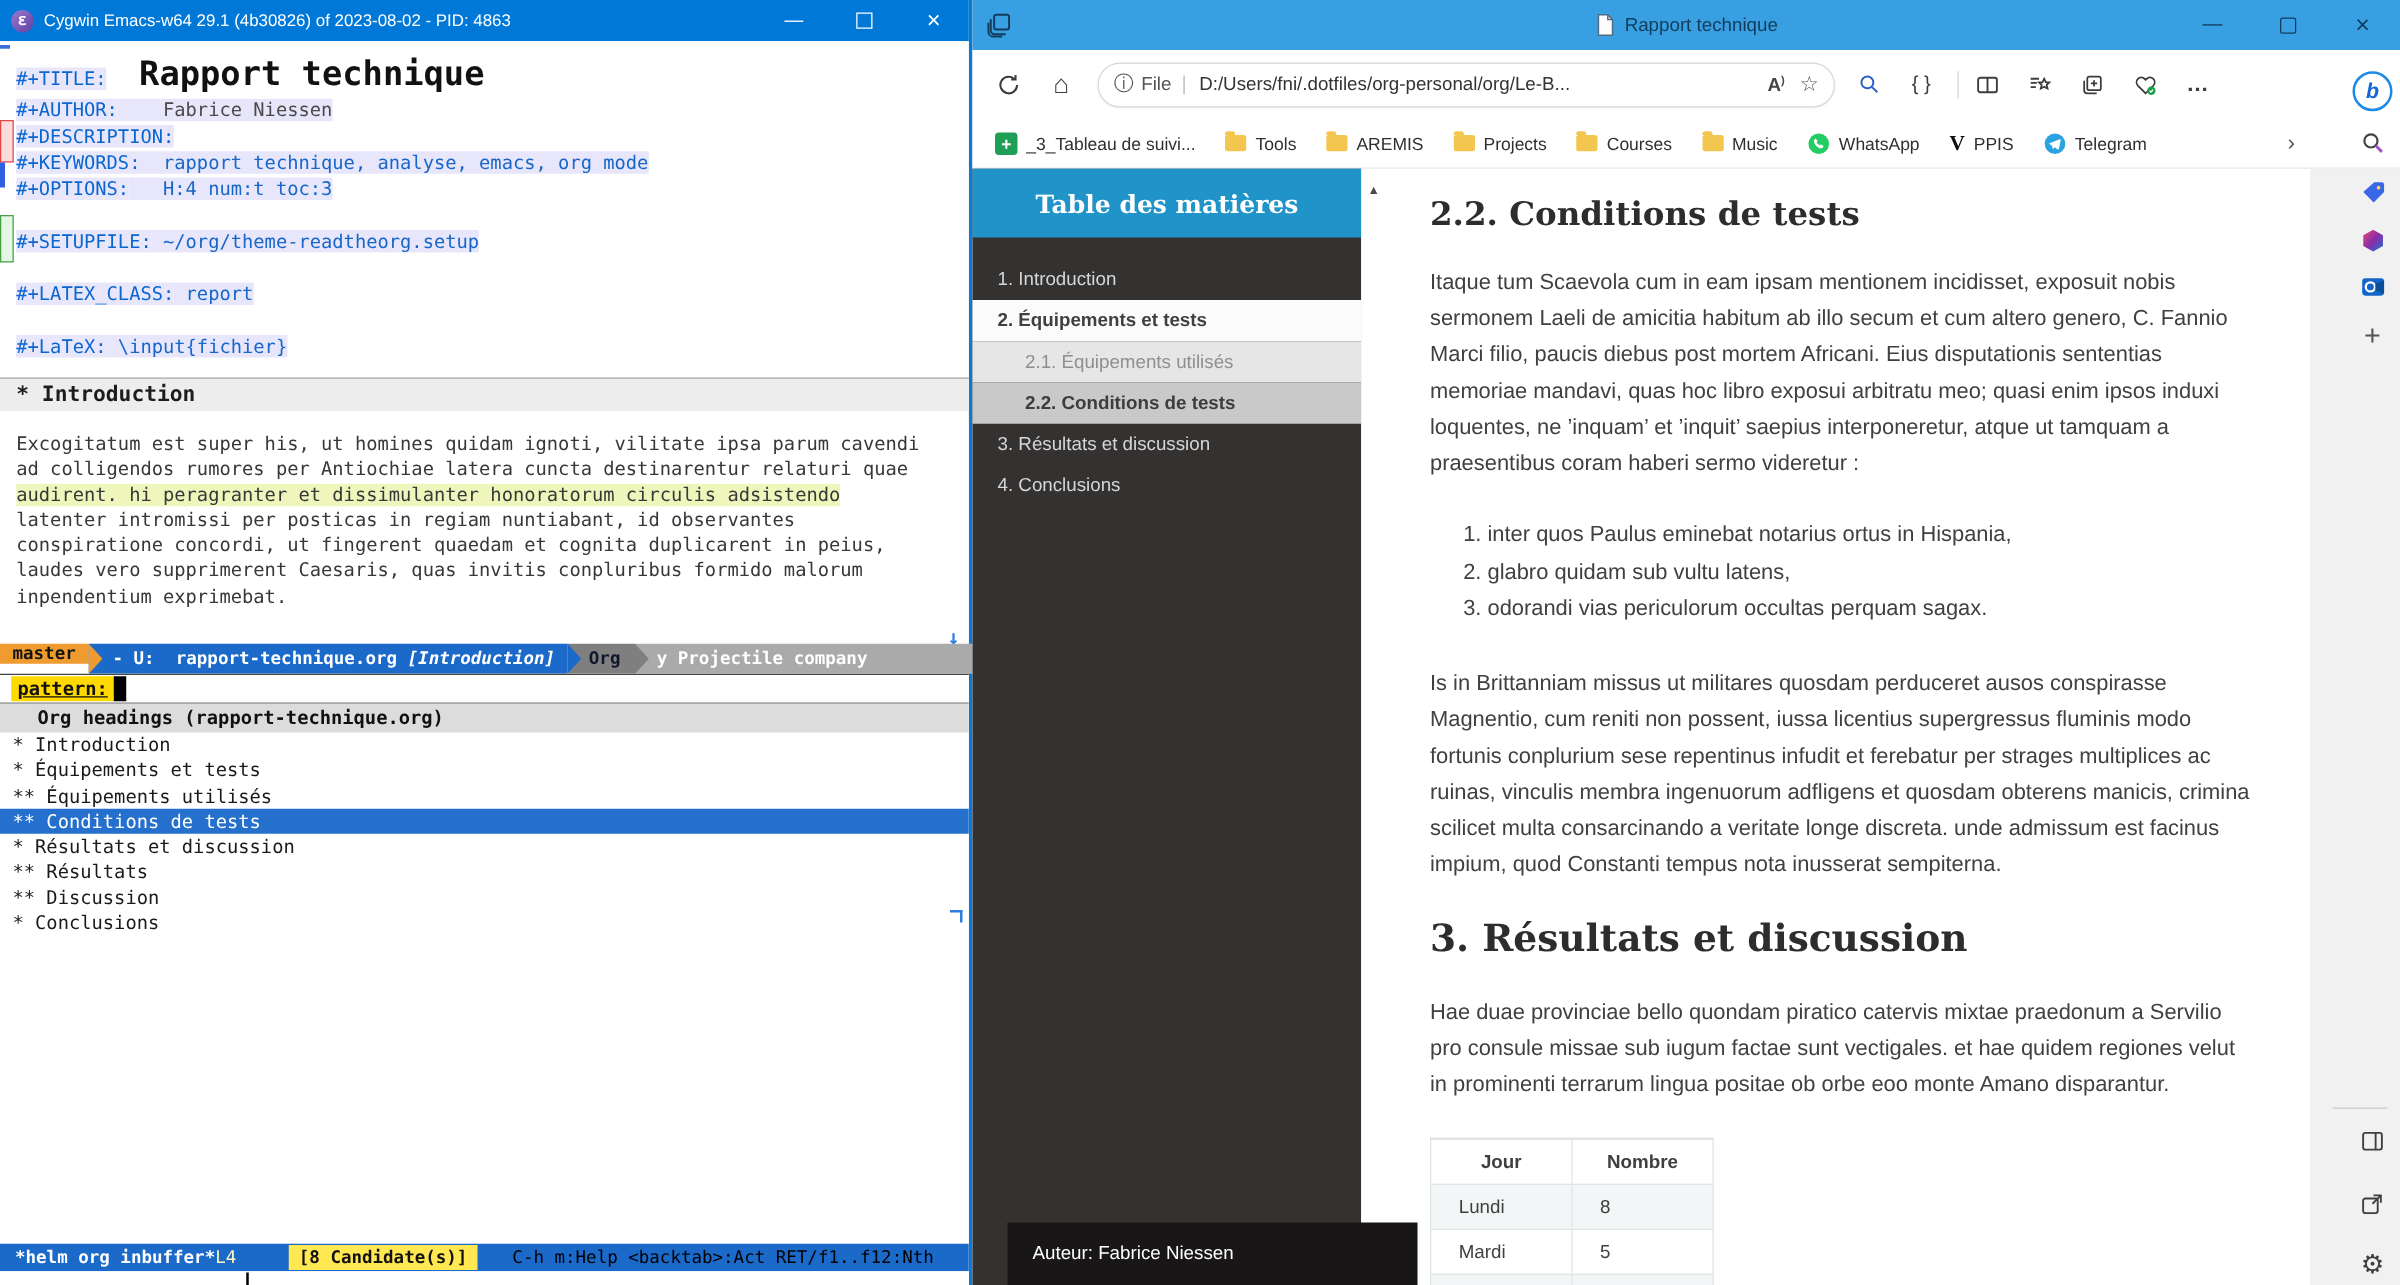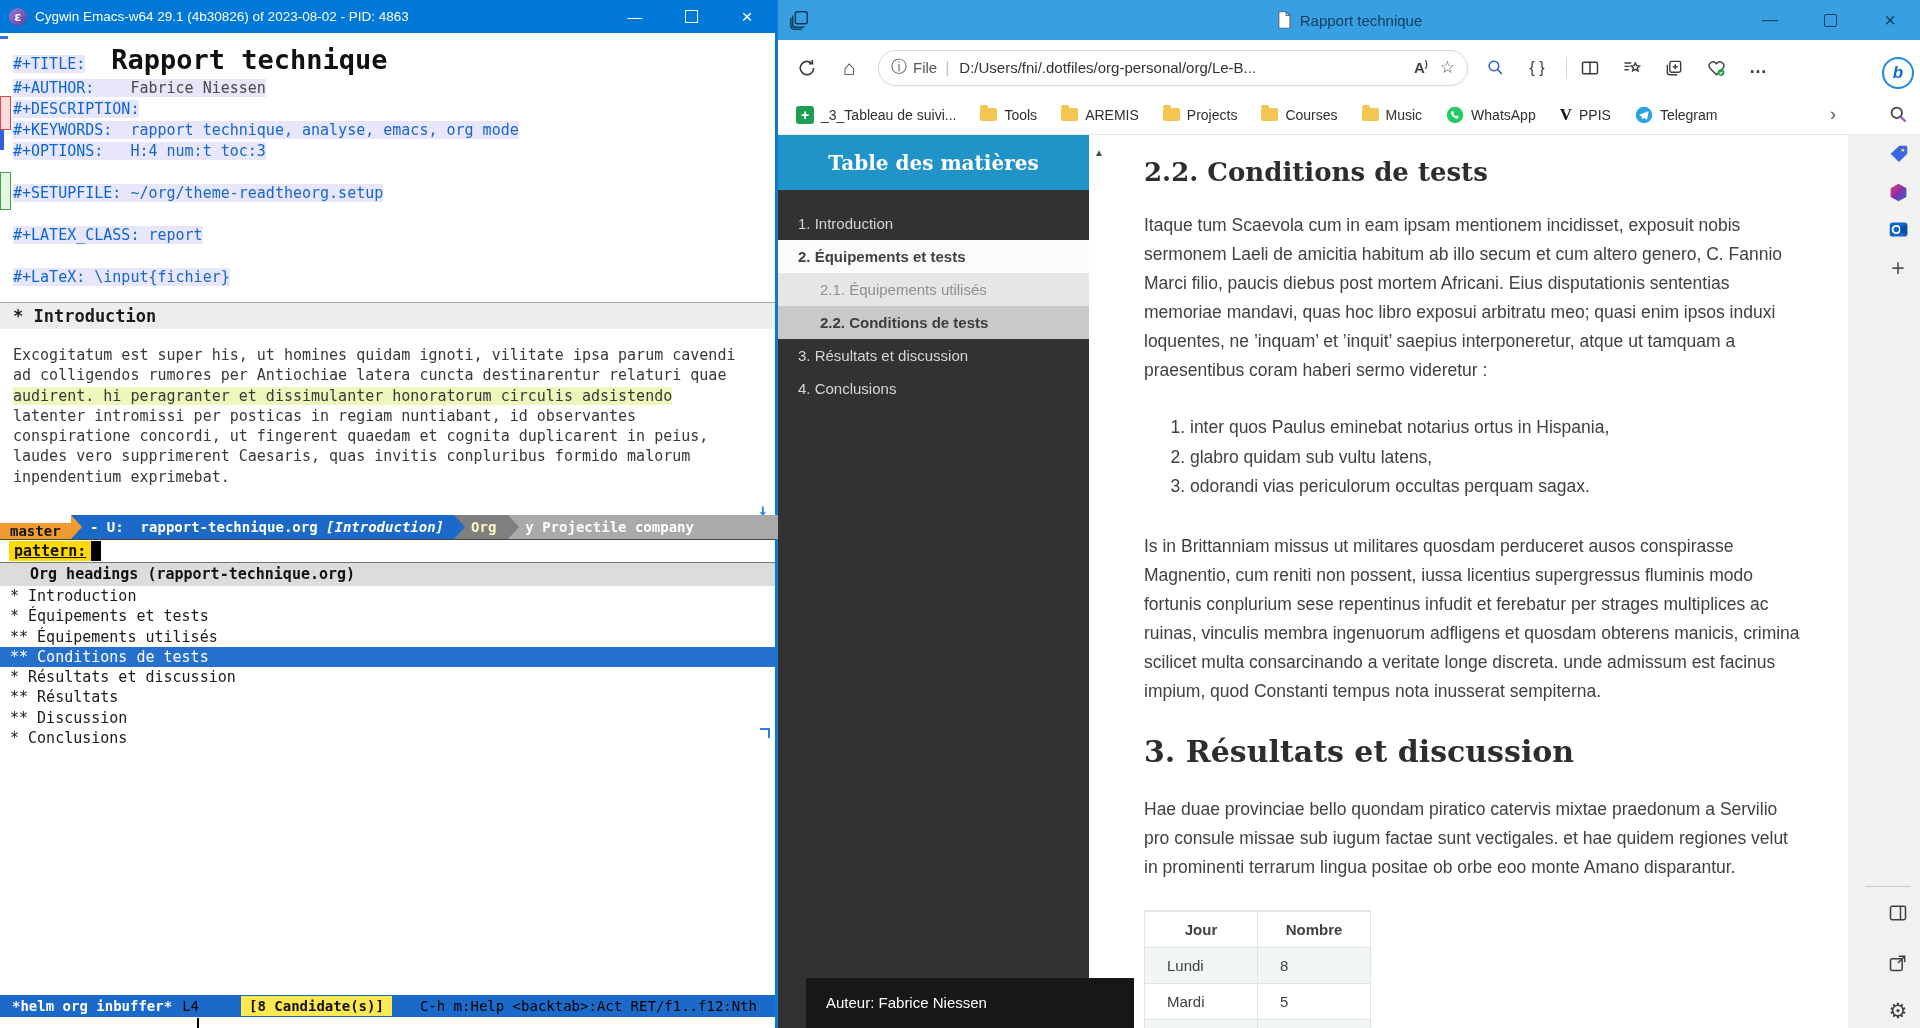--- a/index.html
+++ b/index.html
@@ -33,42 +33,42 @@
   .pline{height:20.3px;line-height:20.3px;white-space:pre;font-size:15px;padding-left:13px;color:#383838;}
   .hl{background:#eef6bb;}
   
   .fr-red{left:0;top:96px;width:9px;height:32px;border:1.5px solid #e04848;background:#fbdcdc;}
   .fr-blue{left:0;top:130px;width:4px;height:20px;background:#2f5fe0;}
   .fr-green{left:0;top:172px;width:9px;height:36px;border:1.5px solid #46a046;background:#e4f7e4;}
   .fr-corner{left:0;top:36px;width:8px;height:3px;background:#3b6fe0;}
   .fr-arrow{left:758px;top:500px;color:#2e7de0;font-weight:bold;font-size:16px;}
   .fr-end{left:760px;top:728px;width:8px;height:8px;border-top:2px solid #2e7de0;border-right:2px solid #2e7de0;}
   
-  .ml{left:0;top:515px;width:876px;height:24px;display:flex;font-size:14px;font-weight:bold;align-items:flex-end;}
+  .ml{left:0;top:515px;width:876px;height:24px;display:flex;font-size:14px;font-weight:bold;align-items:flex-start;}
   .seg{display:flex;align-items:center;}
   .arr{width:0;height:0;border-top:12px solid transparent;border-bottom:12px solid transparent;border-left:11px solid #000;}
   .seg-branch{background:#ef9b30;color:#131313;padding:0 10px;}
   .seg-blue{background:#1b6ac9;color:#fff;padding-right:10px;}
-  .seg-gray1{background:#7f7f7f;color:#fef9c3;padding-right:12px;}
+  .seg-gray1{background:#7f7f7f;color:#0f172a;padding-right:12px;}
   .seg-gray2{background:#aaa;color:#fff;padding-right:12px;flex:1;}
   .seg-right{background:#aaa;color:#fff;padding:0 6px;}
   .ws{white-space:pre;}
   .helm-pattern{left:0;top:539px;width:775px;height:24px;background:#fff;display:flex;align-items:center;
                 border-top:1px solid #444;border-bottom:1px solid #777;box-sizing:border-box;}
   .prompt{background:#ffd900;color:#111;font-weight:bold;font-size:15px;padding:0 5px;margin-left:9px;height:20px;line-height:20px;text-decoration:underline;}
   .cursor-block{width:10px;height:20px;background:#000;}
   .helm-header{left:0;top:563px;width:775px;height:23px;background:#dcdcdc;font-weight:bold;font-size:15px;
                line-height:23px;padding-left:30px;color:#111;box-sizing:border-box;}
   .helm-list{left:0;top:586px;width:775px;}
   .hrow{height:20.3px;line-height:20.3px;font-size:15px;white-space:pre;padding-left:10px;color:#1a1a1a;}
   .hrow.sel{background:#2570cd;color:#fff;}
   .ml2{left:0;top:995px;width:775px;height:22px;background:#1b6ac9;display:flex;align-items:center;
        font-size:14px;overflow:hidden;}
   .ml2 .buf{color:#fff;font-weight:bold;margin-left:12px;white-space:pre;}
-  .ml2 .ln{color:#000000;margin-left:10px;}
+  .ml2 .ln{color:#fef9c3;}
   .ml2 .badge{background:#ffe852;color:#111;font-weight:bold;margin-left:42px;padding:0 8px;height:20px;line-height:20px;}
   .ml2 .keys{color:#000000;margin-left:28px;white-space:pre;overflow:hidden;}
   .echo{left:0;top:1017px;width:775px;height:11px;background:#fff;}
   .echo-cursor{left:197px;top:1018px;width:2px;height:10px;background:#000;}
 
   
   #edge{left:778px;top:0;width:1142px;height:1028px;background:#fff;}
   .e-titlebar{left:0;top:0;right:0;height:40px;background:#38a0e2;display:flex;align-items:center;}
   .e-tabtitle{position:absolute;left:0;right:0;top:0;height:40px;display:flex;align-items:center;
               justify-content:center;gap:8px;color:#123c5c;font-size:15px;pointer-events:none;}

